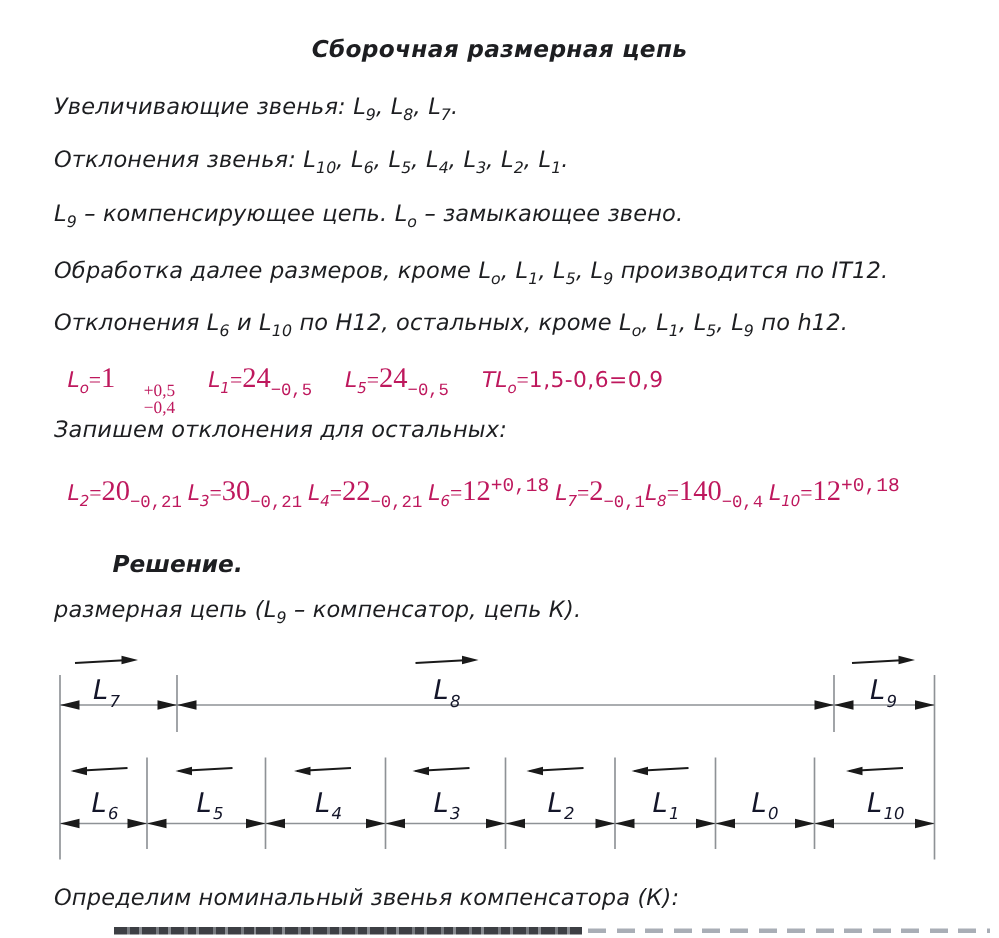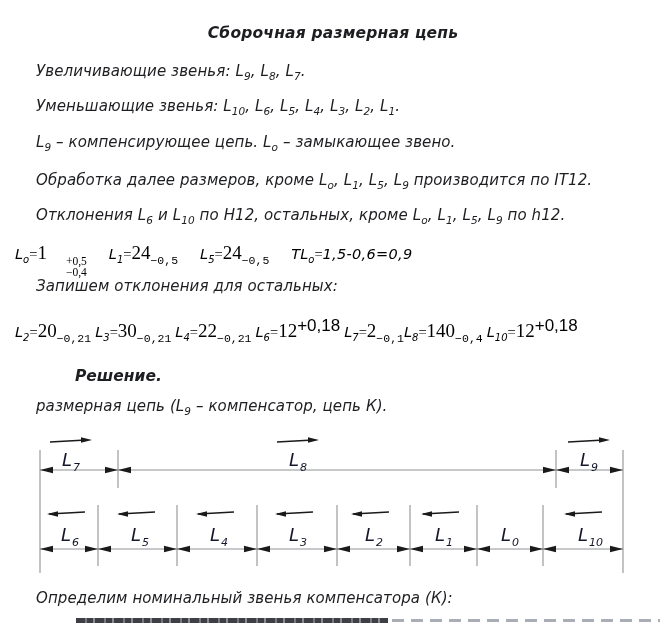--- a/index.html
+++ b/index.html
@@ -13,28 +13,28 @@
   }
   .para{
     position:absolute;left:36px;font-style:italic;font-size:15px;
     white-space:nowrap;letter-spacing:.1px;
   }
   .para sub{font-size:10.5px;font-style:italic;vertical-align:-4px;}
   .heading2{
     position:absolute;left:75px;font-weight:bold;font-style:italic;font-size:15.5px;
   }
   .formula{
-    position:absolute;left:15px;white-space:nowrap;font-size:15px;color:#000000;
+    position:absolute;left:45px;white-space:nowrap;font-size:15px;color:#be185d;
   }
   .tk-it{font-style:italic;font-size:14.5px;}
-  .tk-itn{font-style:italic;font-size:14.5px;letter-spacing:.3px;text-align:center;}
+  .tk-itn{font-size:14.5px;letter-spacing:.3px;text-align:center;}
   .tk-eq{font-size:14.5px;font-family:"Liberation Serif",serif;}
   .tk-n{font-size:19px;font-family:"Liberation Serif",serif;}
   .formula sub{font-size:11.5px;font-family:Liberation Mono, monospace;font-style:normal;vertical-align:-5px;}
-  .formula sup{font-size:17px;font-family:Liberation Sans, sans-serif;vertical-align:6px;}
+  .formula sup{font-size:13px;font-family:Liberation Mono, monospace;vertical-align:6px;}
   .formula .tk-it + sub{font-size:10px;font-style:italic;font-family:"DejaVu Sans",sans-serif;vertical-align:-4px;}
   .stack{
     display:inline-flex;flex-direction:column;align-items:flex-start;
     font-size:11.5px;line-height:10.5px;font-family:"Liberation Serif",serif;
     vertical-align:-6px;margin-left:19px;
   }
   .diagram{position:absolute;left:0;top:426px;}
   .clip-strip-dark{
     position:absolute;left:76px;top:618px;width:312px;height:5px;
     background:repeating-linear-gradient(90deg,#3d3f44 0 9px,#787b80 9px 11px,#3d3f44 11px 17px,#8a8d92 17px 19px);
@@ -45,21 +45,21 @@
   }
 </style>
 </head>
 <body>
 
 <div class="page">
 
   <div class="title" style="top:24px">Сборочная размерная цепь</div>
 
   <div class="para" style="top:62px"><span>Увеличивающие звенья: </span><span>L</span><sub>9</sub><span>, </span><span>L</span><sub>8</sub><span>, </span><span>L</span><sub>7</sub><span>.</span></div>
-  <div class="para" style="top:97px"><span>Уменьшающие звенья: </span><span>L</span><sub>10</sub><span>, </span><span>L</span><sub>6</sub><span>, </span><span>L</span><sub>5</sub><span>, </span><span>L</span><sub>4</sub><span>, </span><span>L</span><sub>3</sub><span>, </span><span>L</span><sub>2</sub><span>, </span><span>L</span><sub>1</sub><span>.</span></div>
+  <div class="para" style="top:97px"><span>Отклонения звенья: </span><span>L</span><sub>10</sub><span>, </span><span>L</span><sub>6</sub><span>, </span><span>L</span><sub>5</sub><span>, </span><span>L</span><sub>4</sub><span>, </span><span>L</span><sub>3</sub><span>, </span><span>L</span><sub>2</sub><span>, </span><span>L</span><sub>1</sub><span>.</span></div>
   <div class="para" style="top:133px"><span>L</span><sub>9</sub><span> – компенсирующее цепь.  </span><span>L</span><sub>o</sub><span> – замыкающее звено.</span></div>
   <div class="para" style="top:171px"><span>Обработка далее размеров, кроме </span><span>L</span><sub>o</sub><span>, </span><span>L</span><sub>1</sub><span>, </span><span>L</span><sub>5</sub><span>, </span><span>L</span><sub>9</sub><span> производится по IT12.</span></div>
   <div class="para" style="top:206px"><span>Отклонения </span><span>L</span><sub>6</sub><span> и </span><span>L</span><sub>10</sub><span> по Н12, остальных, кроме </span><span>L</span><sub>o</sub><span>, </span><span>L</span><sub>1</sub><span>, </span><span>L</span><sub>5</sub><span>, </span><span>L</span><sub>9</sub><span> по h12.</span></div>
 
   <div class="formula" style="top:242px"><span class="tk-it">L</span><sub>o</sub><span class="tk-eq">=</span><span class="tk-n">1</span><span class="stack">
         <span>+0,5</span>
         <span>−0,4</span>
       </span><span style="display: inline-block; width: 22px;"></span><span class="tk-it">L</span><sub>1</sub><span class="tk-eq">=</span><span class="tk-n">24</span><sub>−0,5</sub><span style="display: inline-block; width: 22px;"></span><span class="tk-it">L</span><sub>5</sub><span class="tk-eq">=</span><span class="tk-n">24</span><sub>−0,5</sub><span style="display: inline-block; width: 22px;"></span><span class="tk-it">TL</span><sub>o</sub><span class="tk-eq">=</span><span class="tk-itn">1,5-0,6=0,9</span></div>
 
   <div class="para" style="top:277px">Запишем отклонения для  остальных:</div>

